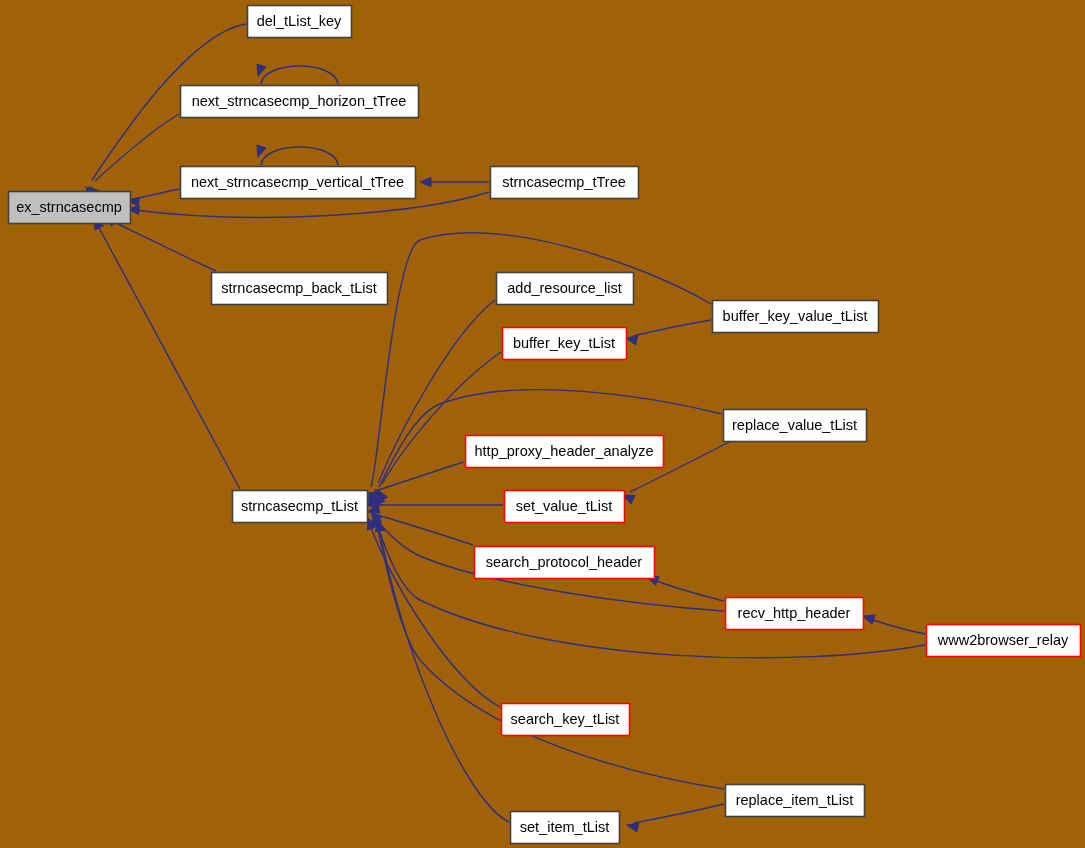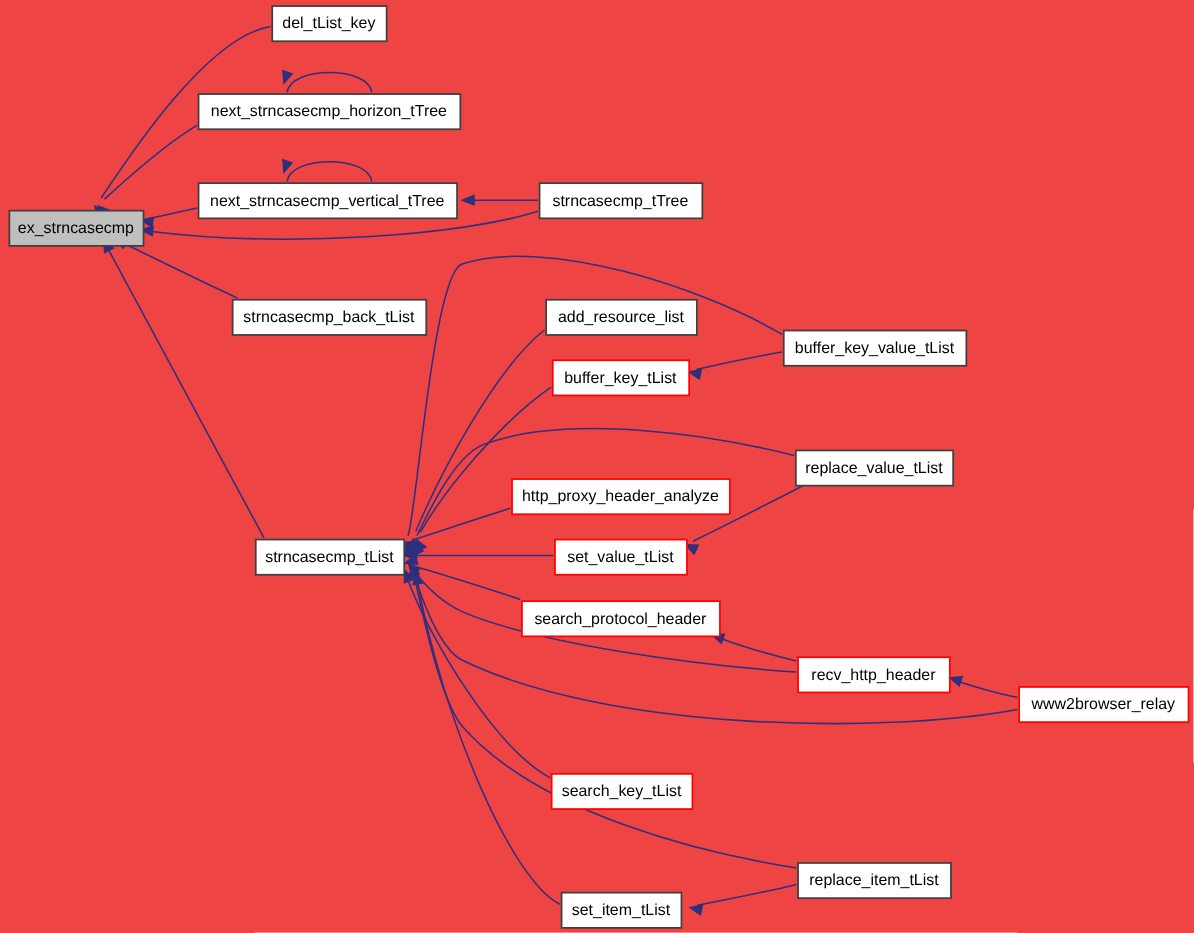--- a/index.html
+++ b/index.html
@@ -4,21 +4,21 @@
 <style>
   html, body {
     margin: 0;
     padding: 0;
     background: #ffffff;
   }
   #canvas-wrap {
     position: relative;
     width: 1085px;
     height: 848px;
-    background: #ef4444;
+    background: #a16207;
     overflow: hidden;
     font-family: "Liberation Sans", sans-serif;
   }
   svg#graph {
     position: absolute;
     left: 0;
     top: 0;
     width: 1085px;
     height: 848px;
     display: block;

